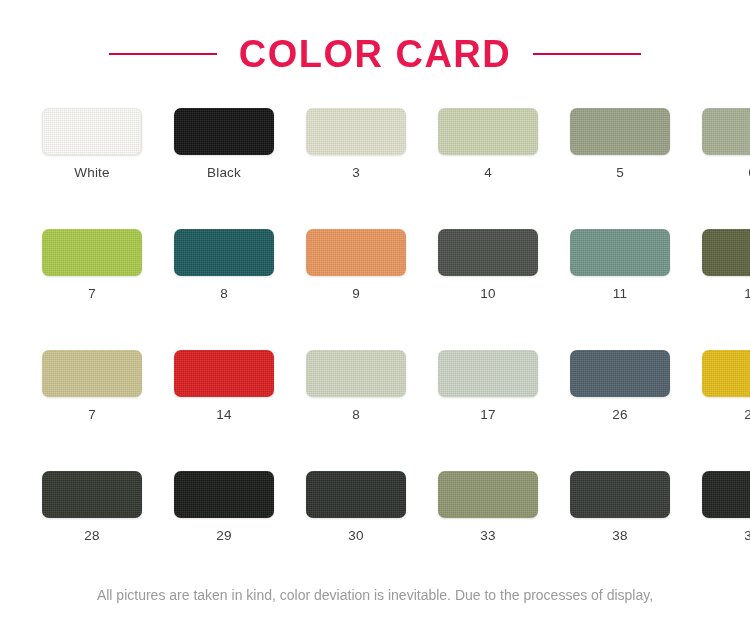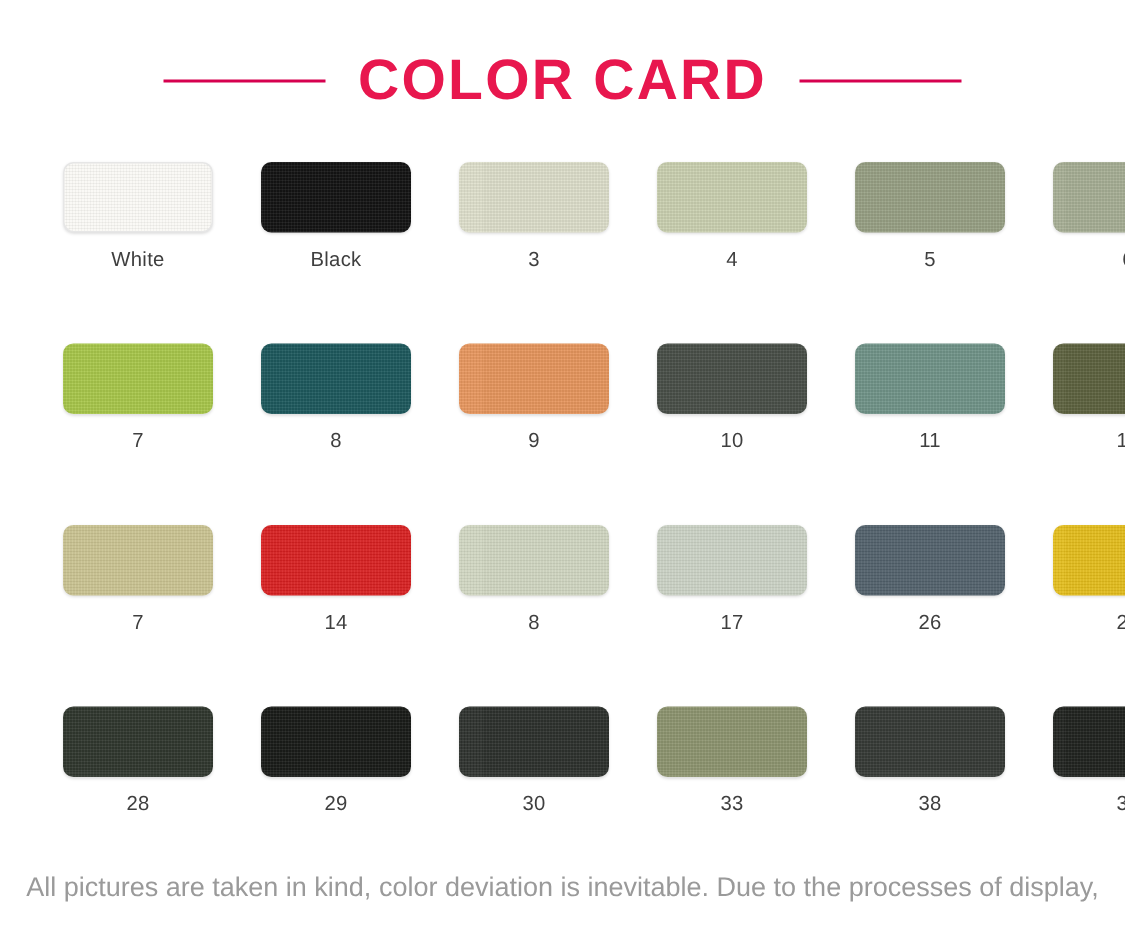--- a/index.html
+++ b/index.html
@@ -88,21 +88,21 @@
   }
 
   
   .footer {
     position: absolute;
     left: 0;
     right: 0;
     bottom: 24px;
     text-align: center;
     color: #9a9a9a;
-    font-size: 18px;
+    font-size: 14px;
     line-height: 1.75;
     padding: 0 16px;
     box-sizing: border-box;
   }
   .footer div { white-space: nowrap; }
 </style>
 </head>
 <body>
 
 <div class="header">

